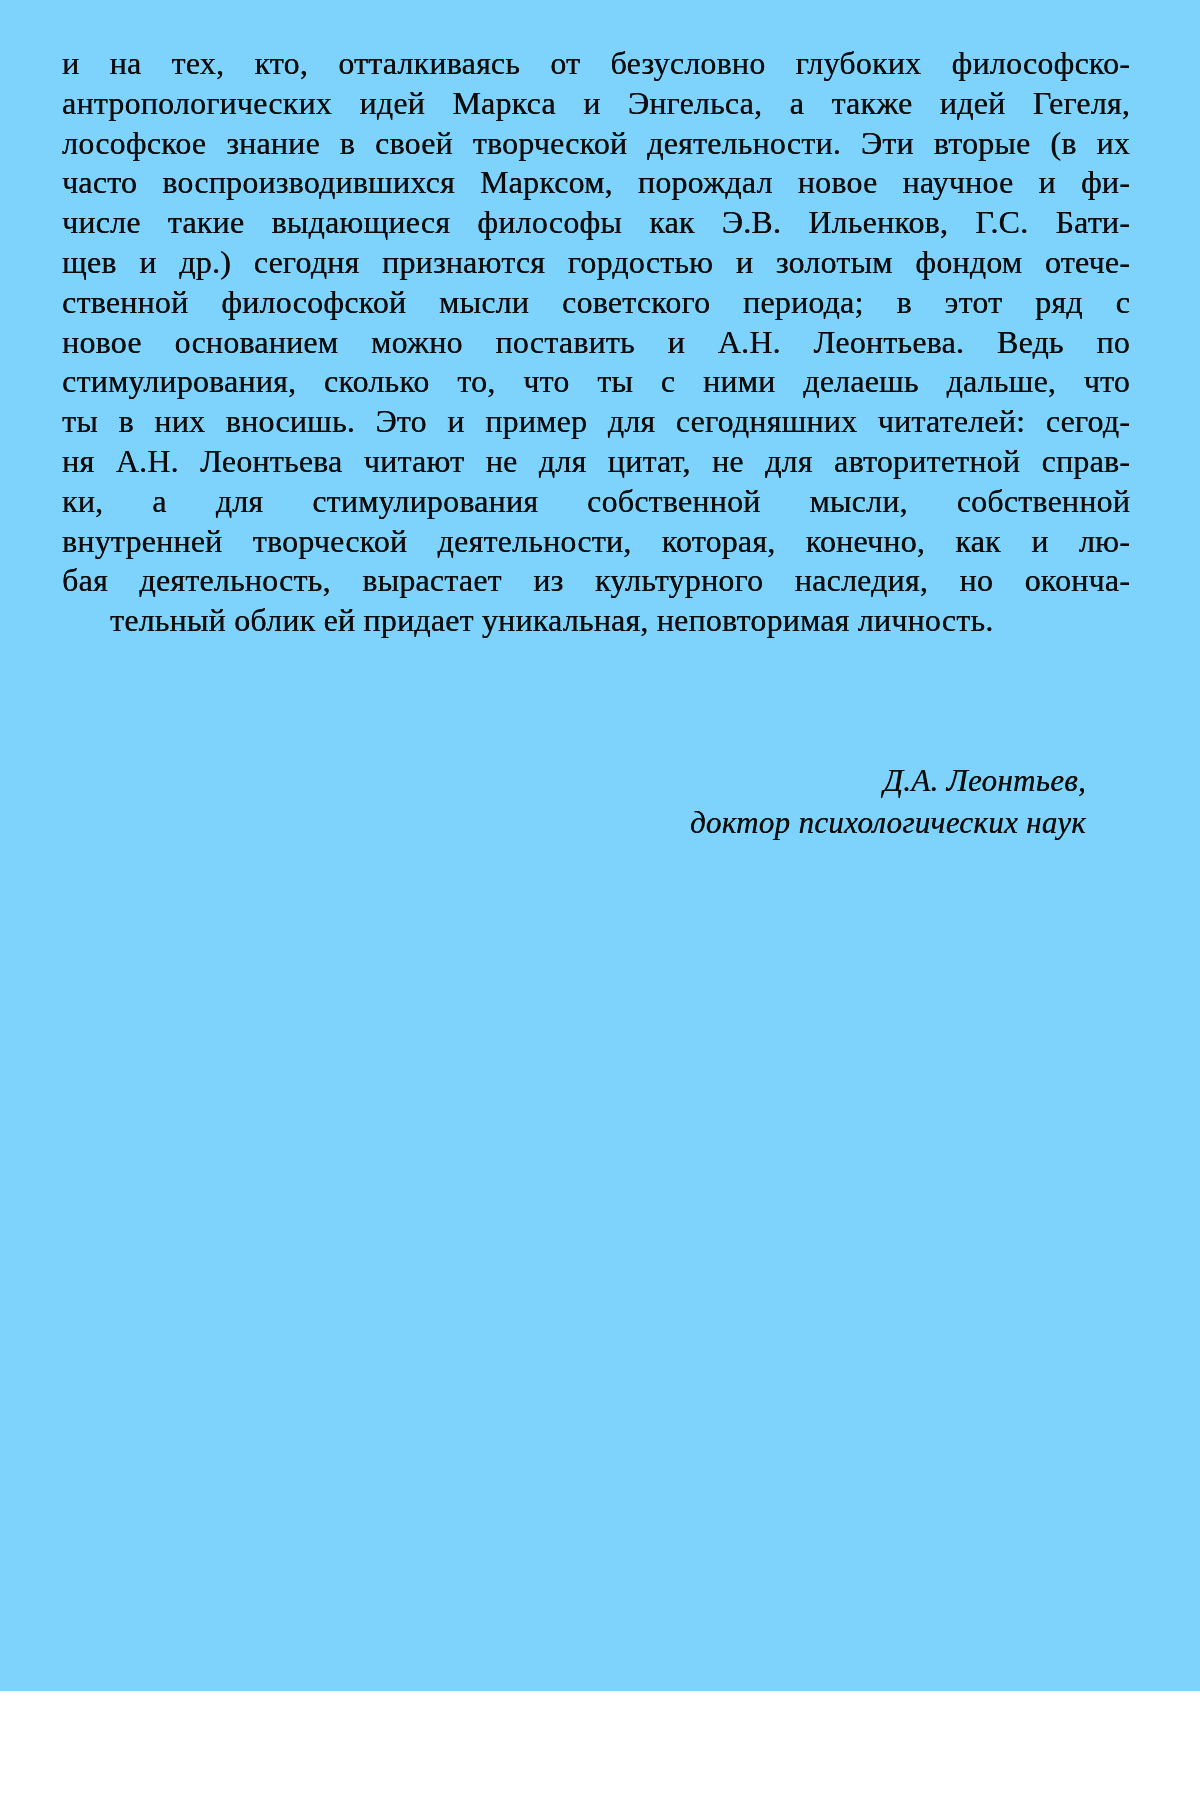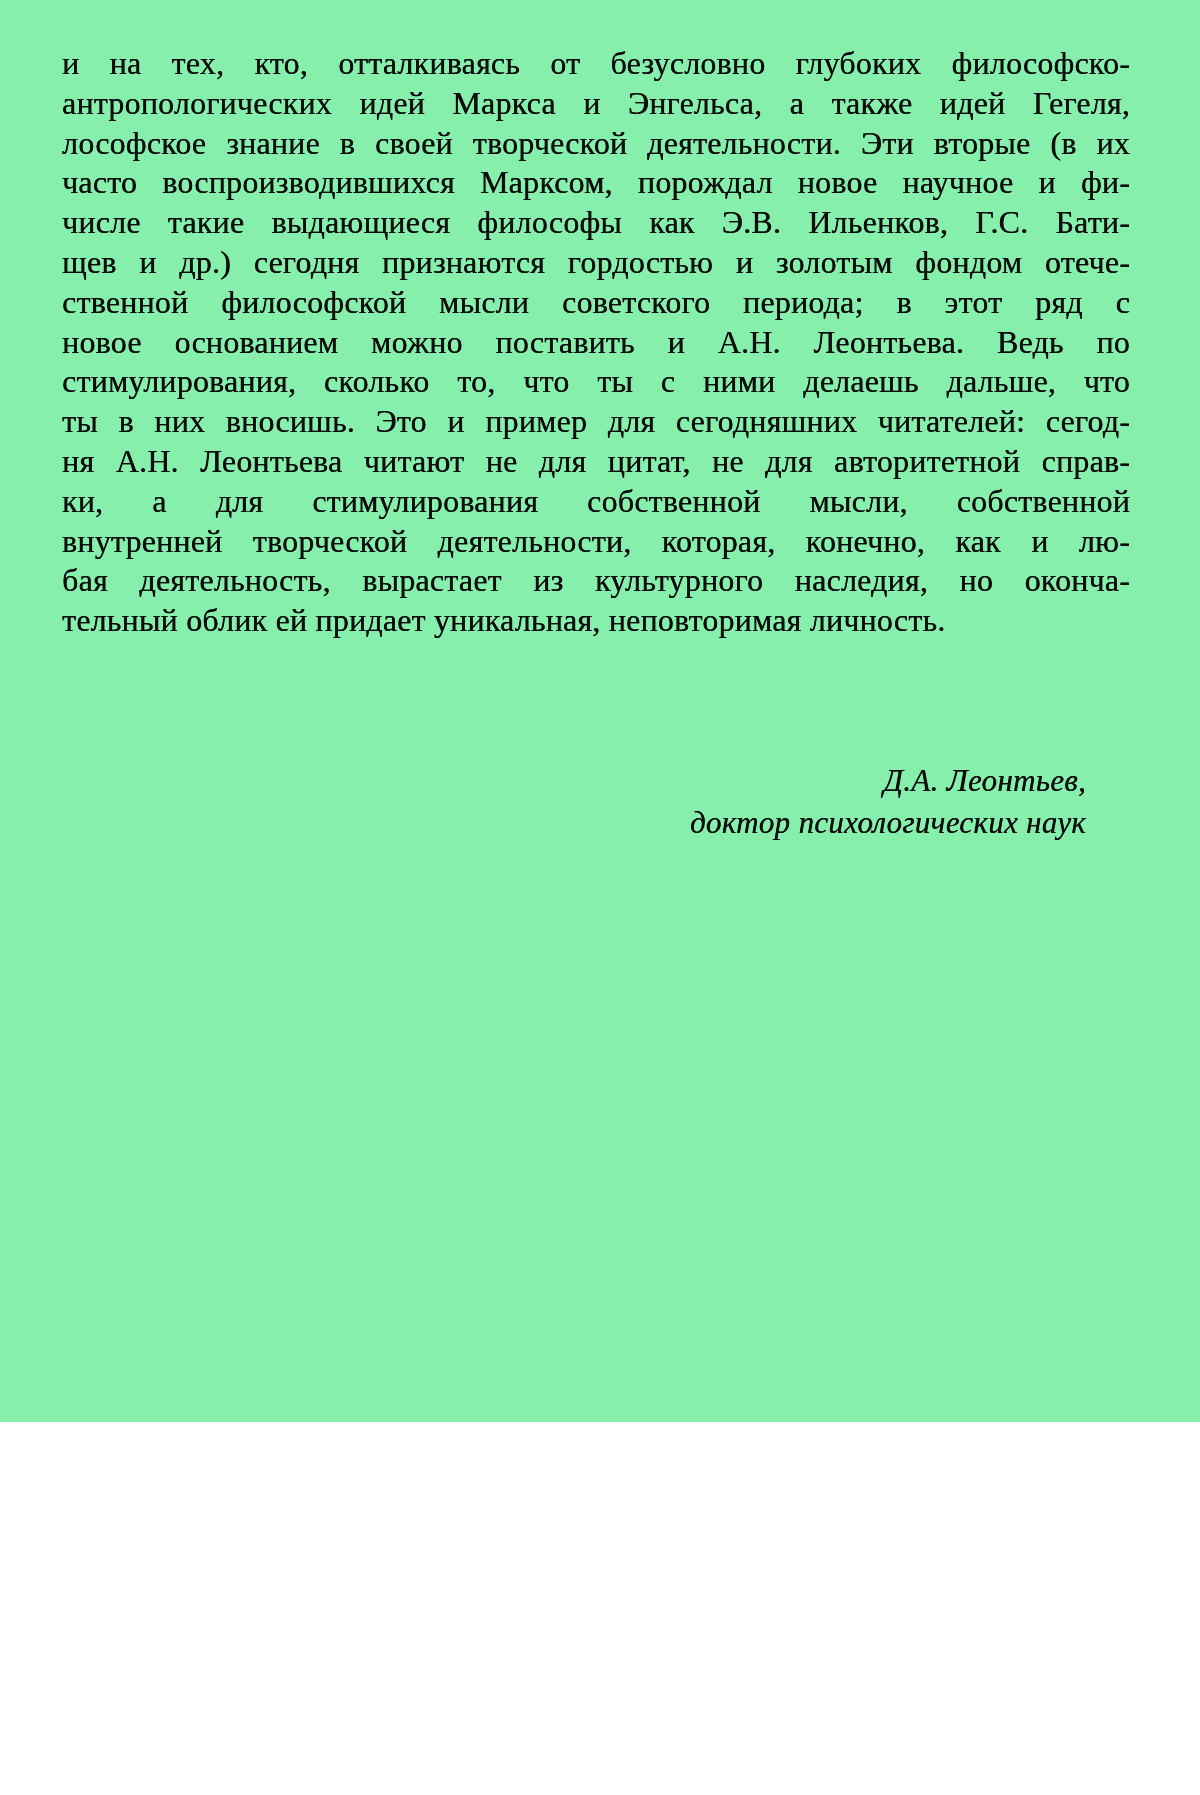--- a/index.html
+++ b/index.html
@@ -3,22 +3,22 @@
 <meta charset="utf-8">
 <style>
   html, body {
     margin: 0;
     padding: 0;
     background: #ffffff;
   }
   .page {
     position: relative;
     width: 1200px;
-    height: 1422px;
-    background: #86efac;
+    height: 1691px;
+    background: #7dd3fc;
     overflow: hidden;
     font-family: "Liberation Serif", "DejaVu Serif", serif;
     color: #0d0d0d;
   }
   .paragraph {
     position: absolute;
     left: 62px;
     top: 44px;
     width: 1068px;
     font-size: 32px;
@@ -28,20 +28,21 @@
   }
   .text-line {
     text-align: justify;
     text-align-last: justify;
     white-space: normal;
     height: 39.8px;
     overflow: visible;
   }
   .text-line.last-line {
     text-align-last: left;
+    margin-left: 48px;
   }
   .signature {
     position: absolute;
     top: 760px;
     right: 114px;
     text-align: right;
     font-size: 31px;
     line-height: 42px;
     font-style: italic;
     letter-spacing: 0.3px;

